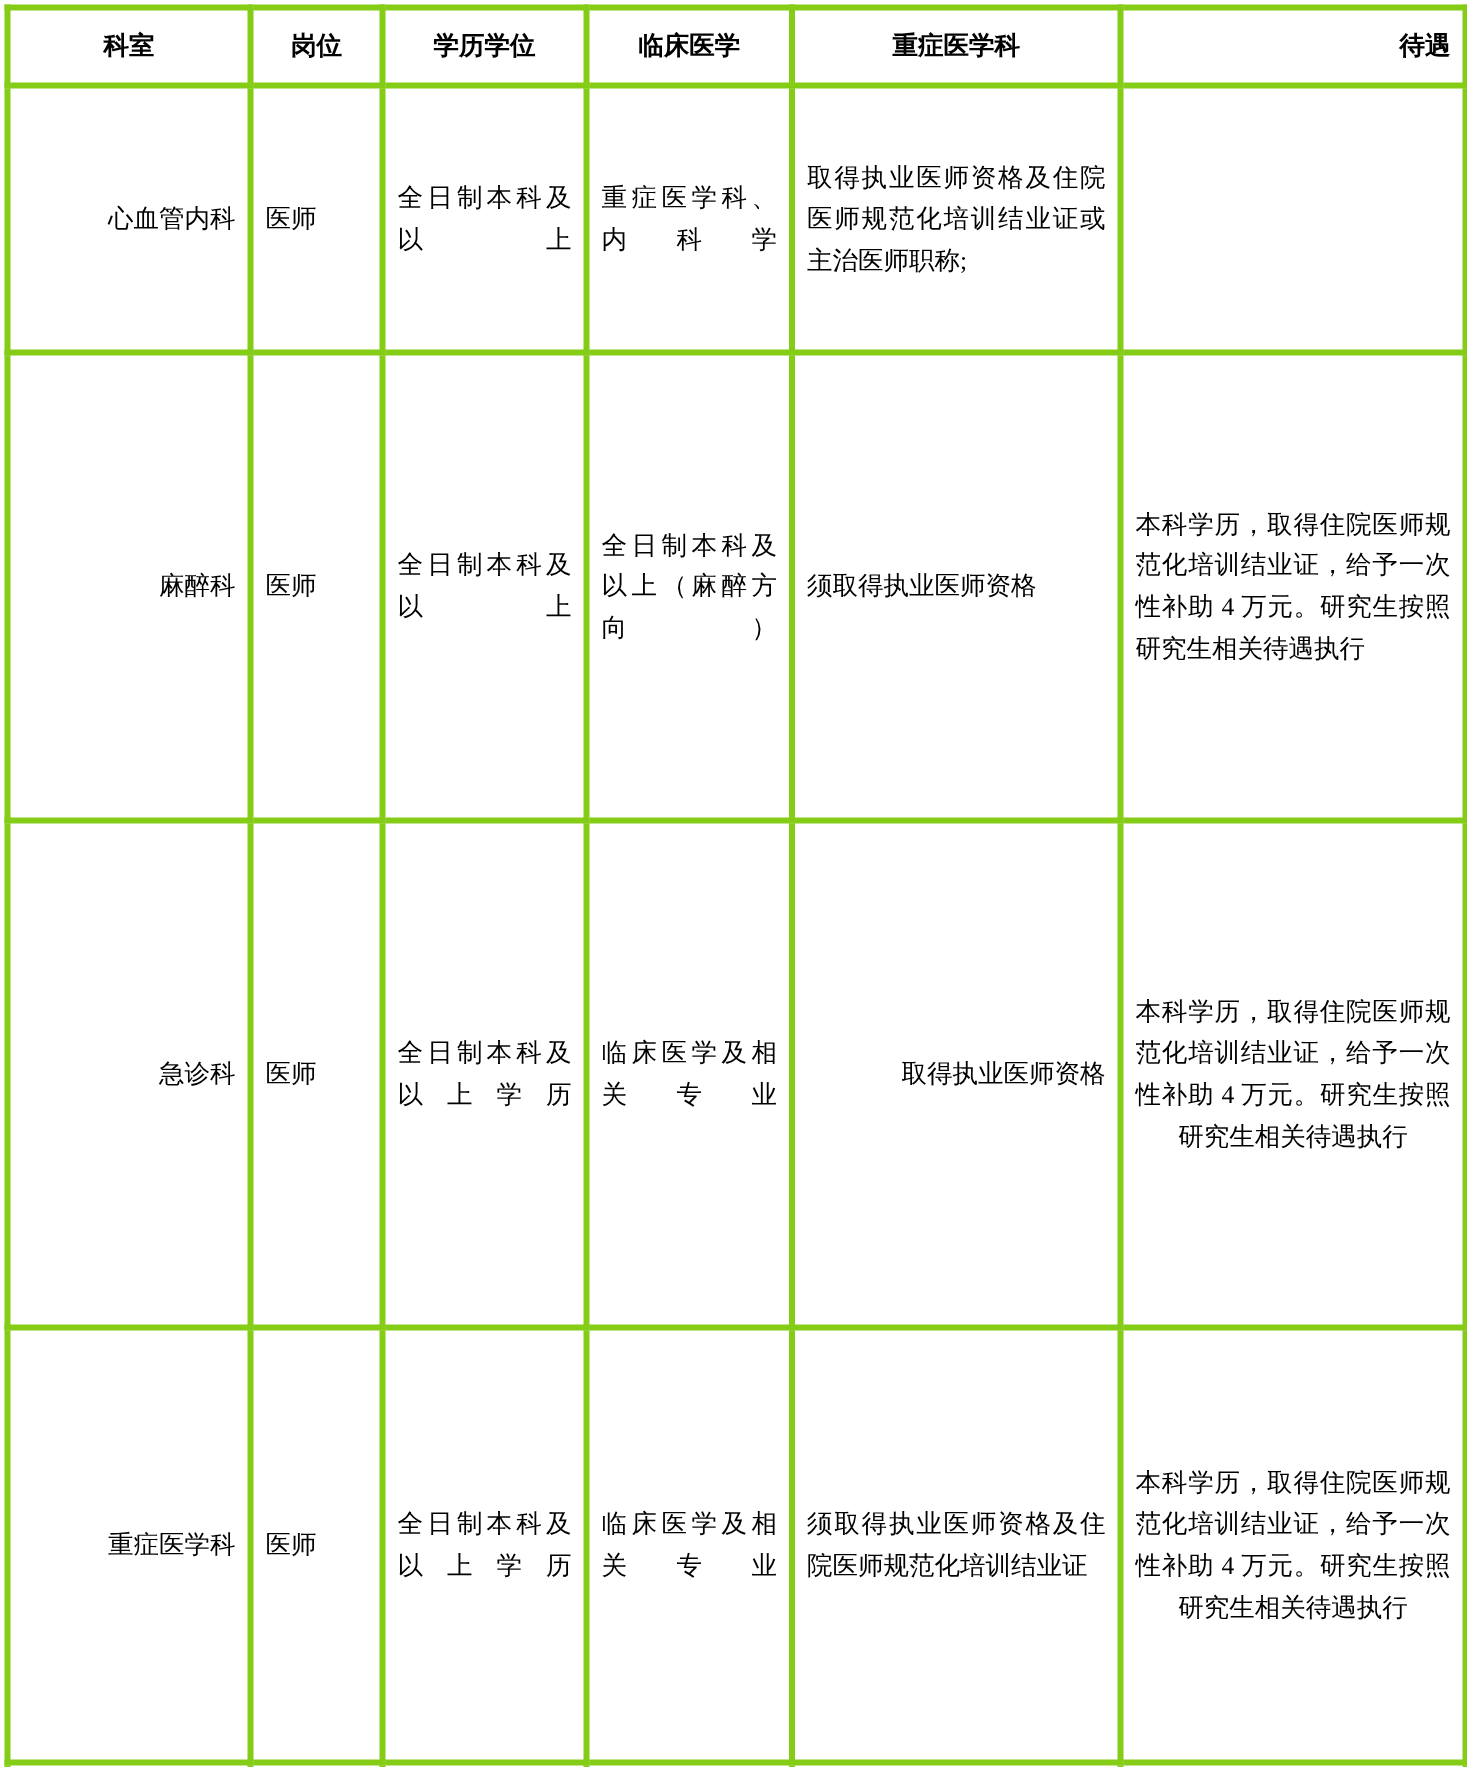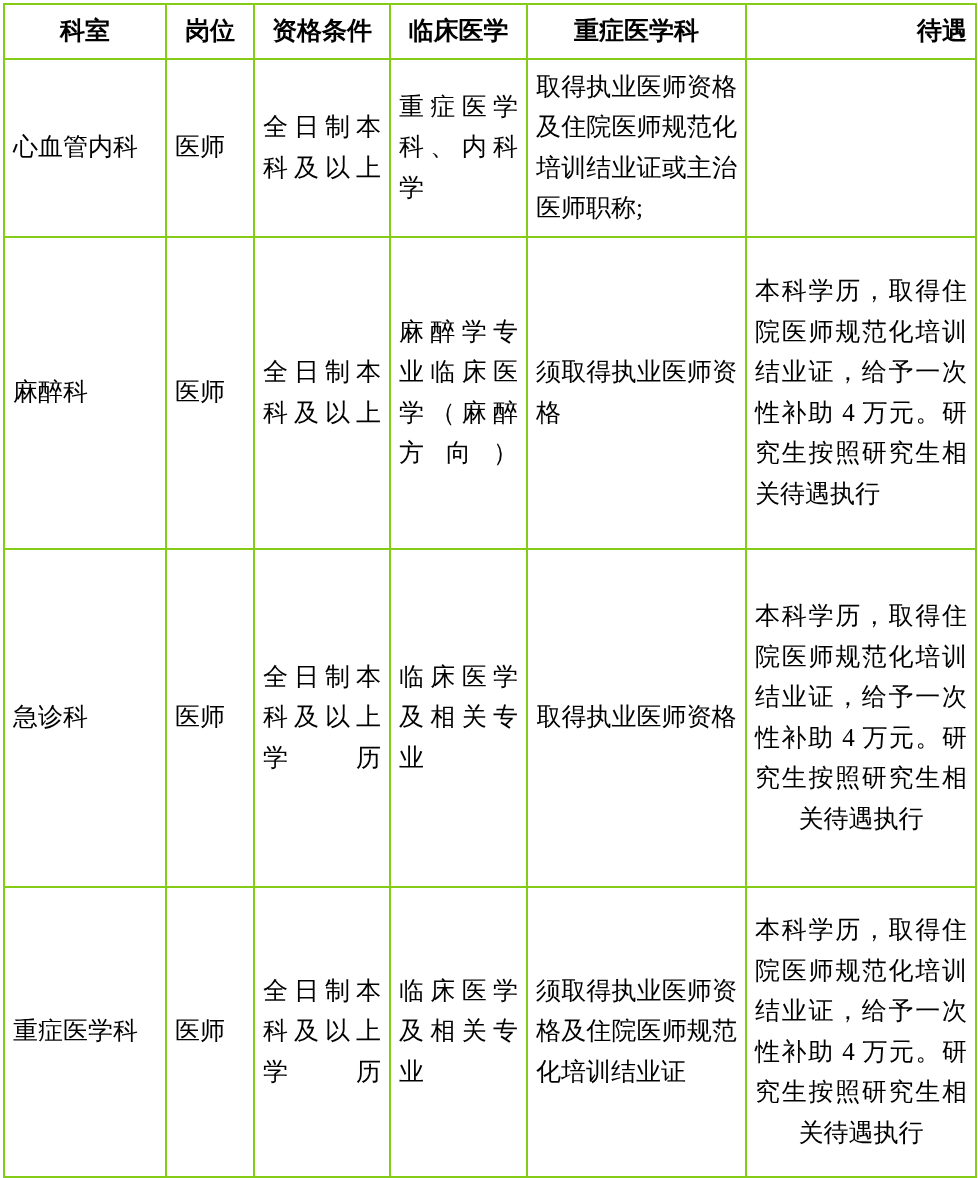--- a/index.html
+++ b/index.html
@@ -21,24 +21,24 @@
     box-sizing: border-box;
   }
   table.recruit-table {
     border-collapse: collapse;
     width: 972px;
     margin: 3px 0 0 3px;
     table-layout: fixed;
   }
   table.recruit-table th,
   table.recruit-table td {
-    border: 2px solid #84cc16;
+    border: 4px solid #84cc16;
     vertical-align: middle;
     padding: 6px 8px;
-    font-size: 25px;
+    font-size: 17px;
     line-height: 1.62;
     box-sizing: border-box;
   }
   
   col.c0 { width: 162px; }
   col.c1 { width: 88px; }
   col.c2 { width: 136px; }
   col.c3 { width: 137px; }
   col.c4 { width: 219px; }
   col.c5 { width: 230px; }
@@ -48,39 +48,39 @@
     font-weight: bold;
     height: 52px;
     padding: 4px 6px;
     font-size: 22px;
   }
   thead th.left-head {
     text-align: right;
     padding-left: 12px;
   }
   td.dept {
-    text-align: left;
+    text-align: right;
     font-size: 21px;
   }
   td.post {
     text-align: left;
     font-size: 21px;
   }
   td.edu {
     text-align: justify;
     text-align-last: justify;
     font-size: 21px;
   }
   td.major {
     text-align: justify;
     text-align-last: justify;
     font-size: 21px;
   }
   td.cond {
-    text-align: center;
+    text-align: right;
     font-size: 21px;
   }
   td.cond.just {
     text-align: justify;
     text-align-last: left;
   }
   td.treat {
     text-align: justify;
     text-align-last: left;
     font-size: 21px;
@@ -105,40 +105,40 @@
         <col class="c1">
         <col class="c2">
         <col class="c3">
         <col class="c4">
         <col class="c5">
     </colgroup>
     <thead>
       <tr>
         <th>科室</th>
         <th>岗位</th>
-        <th>资格条件</th>
+        <th>学历学位</th>
         <th>临床医学</th>
         <th>重症医学科</th>
         <th class="left-head">待遇</th>
       </tr>
     </thead>
     <tbody>
       <tr class="r1">
         <td class="dept">心血管内科</td>
         <td class="post">医师</td>
         <td class="edu">全日制本科及以上</td>
         <td class="major">重症医学科、内科学</td>
         <td class="cond just">取得执业医师资格及住院医师规范化培训结业证或主治医师职称;</td>
         <td class="treat"></td>
       </tr>
       <tr class="r2">
         <td class="dept">麻醉科</td>
         <td class="post">医师</td>
         <td class="edu">全日制本科及以上</td>
-        <td class="major">麻醉学专业临床医学（麻醉方向）</td>
+        <td class="major">全日制本科及以上（麻醉方向）</td>
         <td class="cond just">须取得执业医师资格</td>
         <td class="treat">本科学历，取得住院医师规范化培训结业证，给予一次性补助 4 万元。研究生按照研究生相关待遇执行</td>
       </tr>
       <tr class="r3">
         <td class="dept">急诊科</td>
         <td class="post">医师</td>
         <td class="edu">全日制本科及以上学历</td>
         <td class="major">临床医学及相关专业</td>
         <td class="cond">取得执业医师资格</td>
         <td class="treat center-last">本科学历，取得住院医师规范化培训结业证，给予一次性补助 4 万元。研究生按照研究生相关待遇执行</td>

